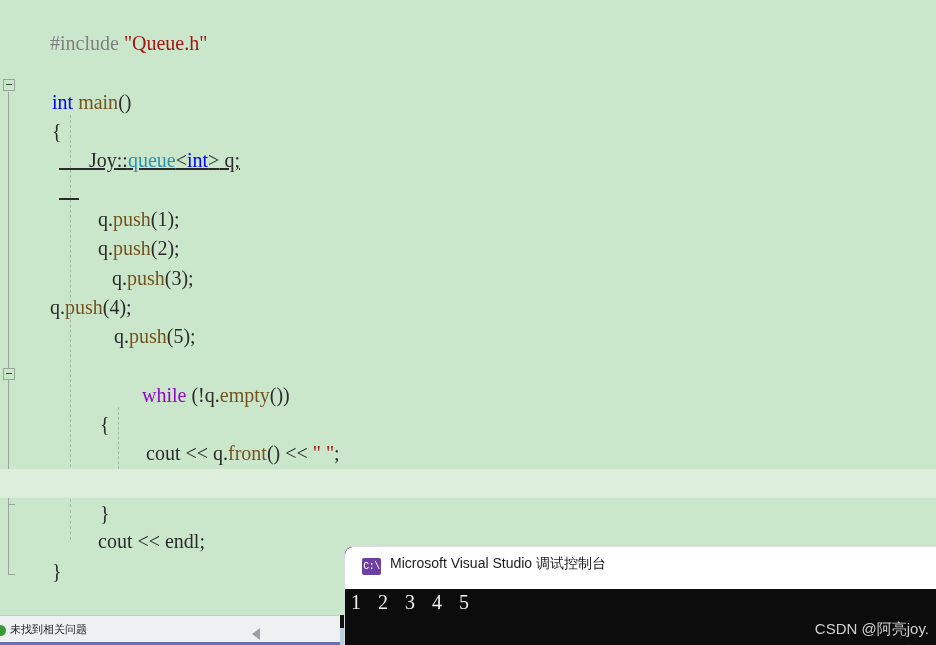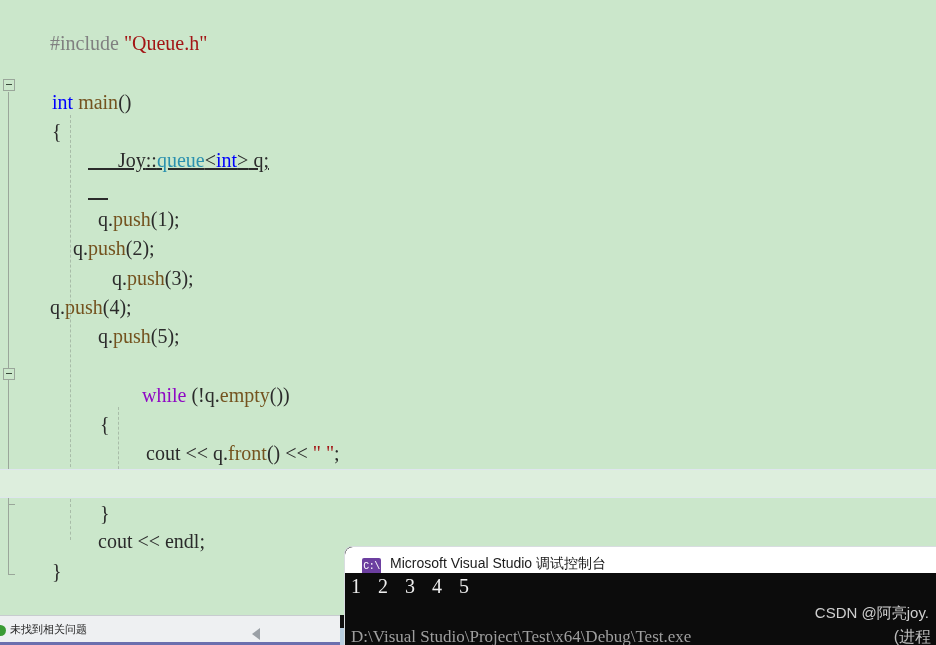--- a/index.html
+++ b/index.html
@@ -205,21 +205,21 @@
     position: absolute;
     left: 45px;
     top: 8px;
     font-family: "Liberation Sans", sans-serif;
     font-size: 14px;
     color: #1b1b1b;
   }
   #console-body {
     position: absolute;
     left: 0;
-    top: 26px;
+    top: 42px;
     width: 592px;
     height: 57px;
     background: #0c0c0c;
     color: #e8e8e8;
   }
   #console-out {
     position: absolute;
     left: 6px;
     top: 2px;
     font-family: "Liberation Serif", serif;
@@ -295,39 +295,39 @@
     <div class="line"></div>
 
     <div class="line" style="padding-left:22px;">
       <span class="t-kw">int</span><span class="t-plain"> </span><span class="t-fn">main</span><span class="t-punct">()</span>
     </div>
 
     <div class="line" style="padding-left:22px;">
       <span class="t-punct">{</span>
     </div>
 
-    <div class="line" style="padding-left:88px;text-decoration:underline;">
+    <div class="line" style="padding-left:59px;text-decoration:underline;">
       <span class="t-plain">Joy</span><span class="t-punct">::</span><span class="t-type">queue</span><span class="t-punct">&lt;</span><span class="t-kw">int</span><span class="t-punct">&gt;</span><span class="t-plain"> q;</span>
     </div>
 
     <div class="line"></div>
 
     <div class="line" style="padding-left:68px;">
       <span class="t-plain">q.</span><span class="t-fn">push</span><span class="t-punct">(1);</span>
     </div>
-    <div class="line" style="padding-left:43px;">
+    <div class="line" style="padding-left:68px;">
       <span class="t-plain">q.</span><span class="t-fn">push</span><span class="t-punct">(2);</span>
     </div>
     <div class="line" style="padding-left:68px;margin-left:14px;">
       <span class="t-plain">q.</span><span class="t-fn">push</span><span class="t-punct">(3);</span>
     </div>
     <div class="line" style="">
       <span class="t-plain">q.</span><span class="t-fn">push</span><span class="t-punct">(4);</span>
     </div>
-    <div class="line" style="padding-left:68px;">
+    <div class="line" style="padding-left:68px;margin-left:16px;">
       <span class="t-plain">q.</span><span class="t-fn">push</span><span class="t-punct">(5);</span>
     </div>
 
     <div class="line"></div>
 
     <div class="line" style="padding-left:68px;">
       <span class="t-kw2">while</span><span class="t-plain"> (!q.</span><span class="t-fn">empty</span><span class="t-punct">())</span>
     </div>
 
     <div class="line" style="padding-left:70px;">

